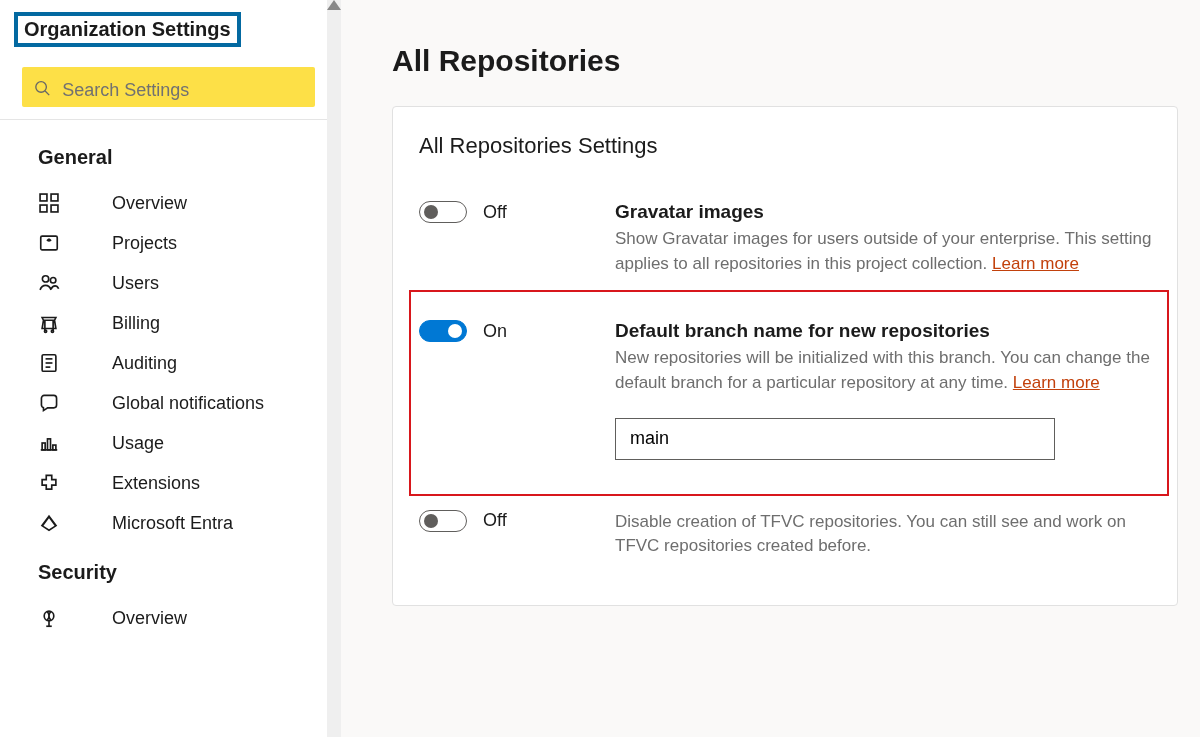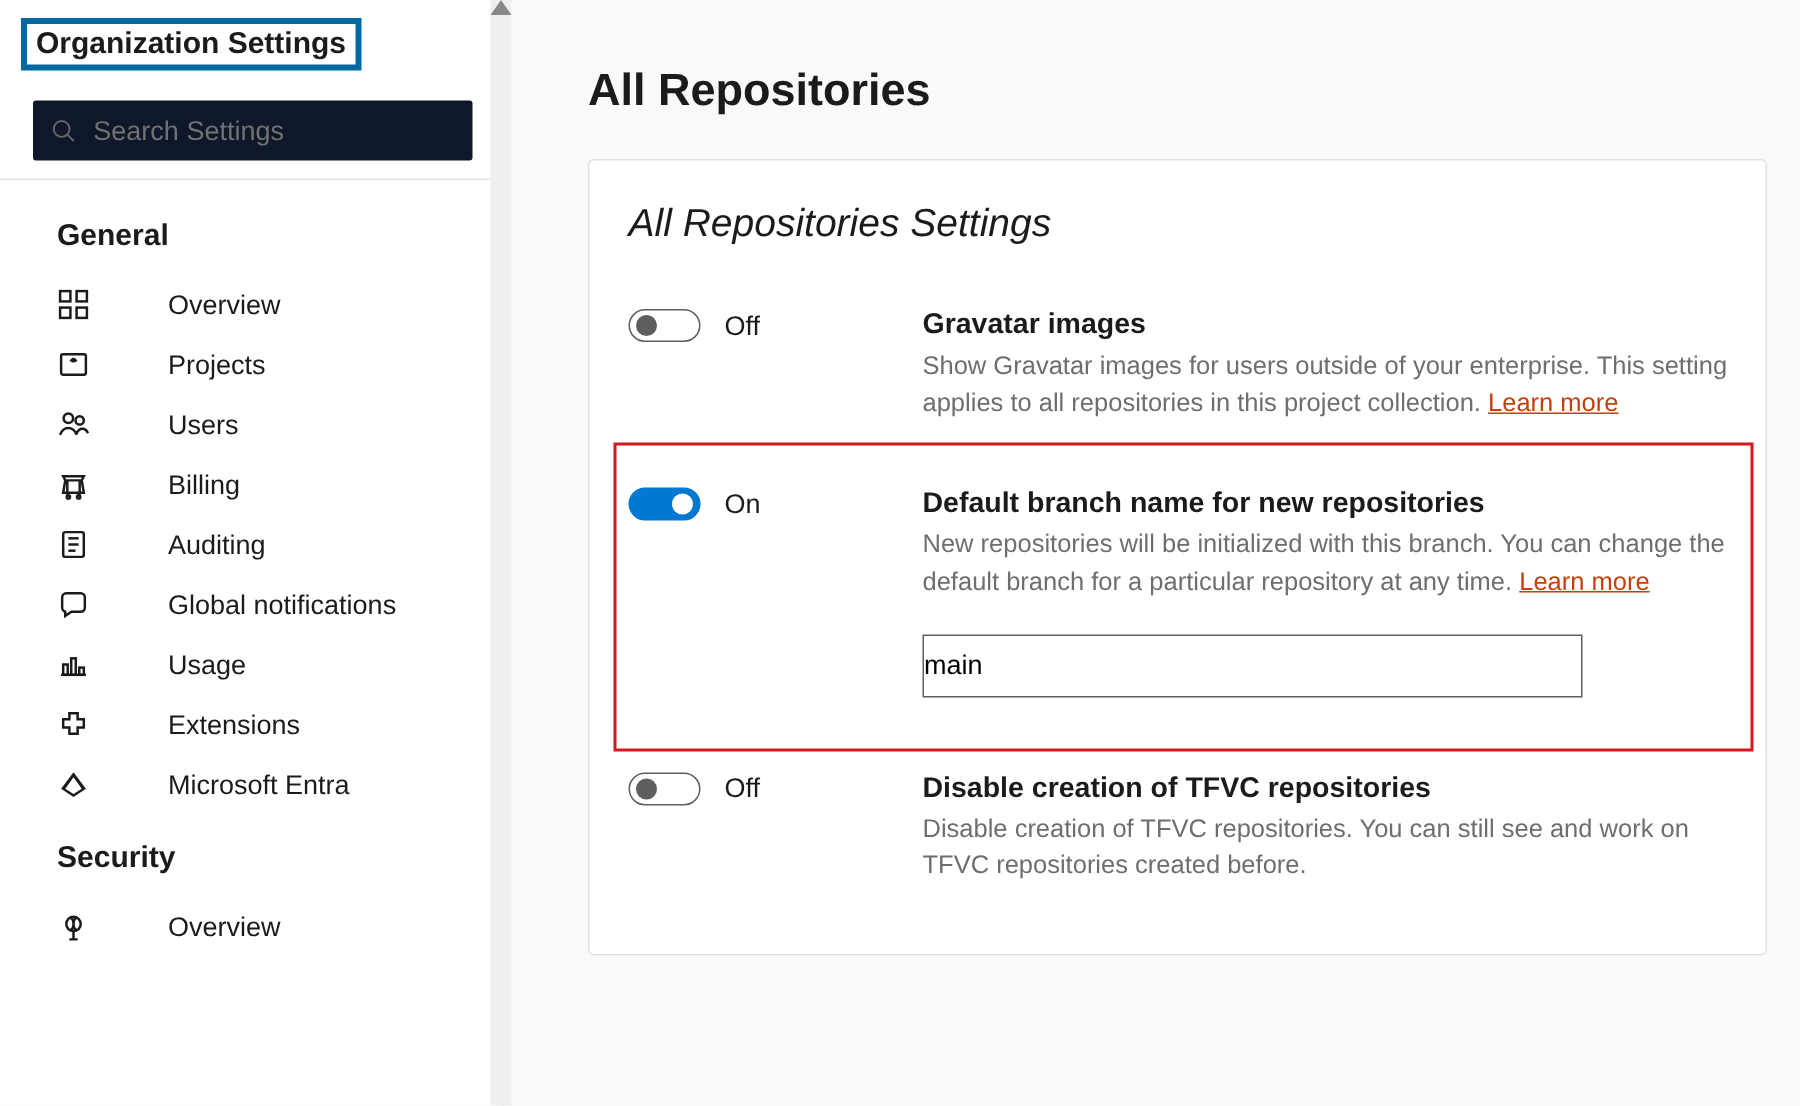--- a/index.html
+++ b/index.html
@@ -5,56 +5,56 @@
   * { box-sizing: border-box; }
   html, body { margin:0; padding:0; height:100%; font-family:"Segoe UI", Arial, sans-serif; color:#1b1b1b; }
   body { display:flex; width:1200px; height:737px; overflow:hidden; background:#faf9f8; }
 
   
   .sidebar { width:336px; background:#fff; border-right:1px solid #e1e1e1; position:relative; padding:8px 0 0 0; }
   .sidebar-title-wrap { padding:4px 12px 14px 14px; }
   .sidebar-title { font-size:20px; font-weight:700; display:inline-block; padding:2px 6px; }
   .highlight-red { border:4px solid #0369a1; }
 
-  .search-box { margin:6px 20px 12px 22px; background:#0f172a; display:flex; align-items:center; height:40px; padding:0 12px; border-radius:2px; }
+  .search-box { margin:6px 20px 12px 22px; background:#fde047; display:flex; align-items:flex-start; height:40px; padding:12px 12px; border-radius:2px; }
   .search-box .icon { width:18px; height:18px; color:#666; display:flex; align-items:center; justify-content:center; }
   .search-box input { background:transparent; border:none; outline:none; font-size:18px; color:#666; margin-left:10px; width:100%; }
   .search-box input::placeholder { color:#717171; }
 
   .section-hdr { font-size:20px; font-weight:700; padding:18px 0 4px 38px; }
   .nav-list { list-style:none; margin:0; padding:10px 0 0 0; }
   .nav-item { display:flex; align-items:center; padding:9px 0 9px 38px; font-size:18px; cursor:pointer;gap:38px; }
   .nav-item .icon { width:22px; height:22px; margin-right:14px; color:#1b1b1b; display:flex; align-items:center; justify-content:center; }
   hr.sep { border:none; border-top:1px solid #e5e5e5; margin:8px 0; }
 
   
   .sb-scroll { position:absolute; top:0; right:-6px; width:14px; height:100%; background:transparent; }
   .sb-scroll .track { width:14px; height:100%; background:#efefef; }
   .sb-scroll .thumb-top { position:absolute; top:0; width:0; height:0; border-left:7px solid transparent; border-right:7px solid transparent; border-bottom:10px solid #888; }
 
   
   .main { flex:1; padding:28px 22px 0 56px; overflow:hidden; }
   .page-title { font-size:30px; font-weight:700; margin:16px 0 28px 0; }
   .card { background:#fff; border:1px solid #e1e1e1; border-radius:4px; padding:26px 22px 32px 26px; }
-  .card-title { font-size:26px; font-weight:400; margin:0 0 28px 0;font-style:italic; }
+  .card-title { font-size:22px; font-weight:400; margin:0 0 28px 0; }
 
   .setting-row { display:flex; align-items:flex-start; padding:14px 0; }
   .toggle-col { width:196px; display:flex; align-items:center; }
   .text-col { flex:1; }
   .setting-title { font-size:19px; font-weight:700; margin:0 0 4px 0; }
   .setting-desc { font-size:17px; color:#6e6e6e; line-height:1.45; }
   .setting-desc a { color:#c2410c; text-decoration:underline; }
 
   .toggle { width:48px; height:22px; border-radius:11px; border:1px solid #605e5c; background:#fff; position:relative; cursor:pointer; }
   .toggle .knob { width:14px; height:14px; border-radius:50%; background:#605e5c; position:absolute; top:3px; left:4px; }
   .toggle.on { background:#0078d4; border-color:#0078d4; }
   .toggle.on .knob { background:#fff; left:auto; right:4px; }
   .toggle-label { font-size:18px; margin-left:16px; }
 
-  .branch-input { margin-top:22px; width:440px; height:42px; border:1px solid #605e5c; font-size:18px; padding:0 0; outline:none; }
+  .branch-input { margin-top:22px; width:440px; height:42px; border:1px solid #605e5c; font-size:18px; padding:0 14px; outline:none; }
 
   .highlight-block { border:2px solid #d8171c; padding:14px 8px 20px 8px; margin-left:-10px; margin-right:-14px; }
 
   svg { width:100%; height:100%; }
 </style>
 </head>
 <body>
 
 <nav class="sidebar">
 
@@ -221,19 +221,18 @@
     </div>
 
     <div class="setting-row">
       <div class="toggle-col">
         <div class="toggle">
             <div class="knob"></div>
           </div>
         <span class="toggle-label">Off</span>
       </div>
       <div class="text-col">
-        <div class="setting-title">Disable creation of TFVC repositories</div>
         <div class="setting-desc">Disable creation of TFVC repositories. You can still see and work on TFVC repositories created before.</div>
       </div>
     </div>
 
   </section>
 </main>
 
 </body></html>

